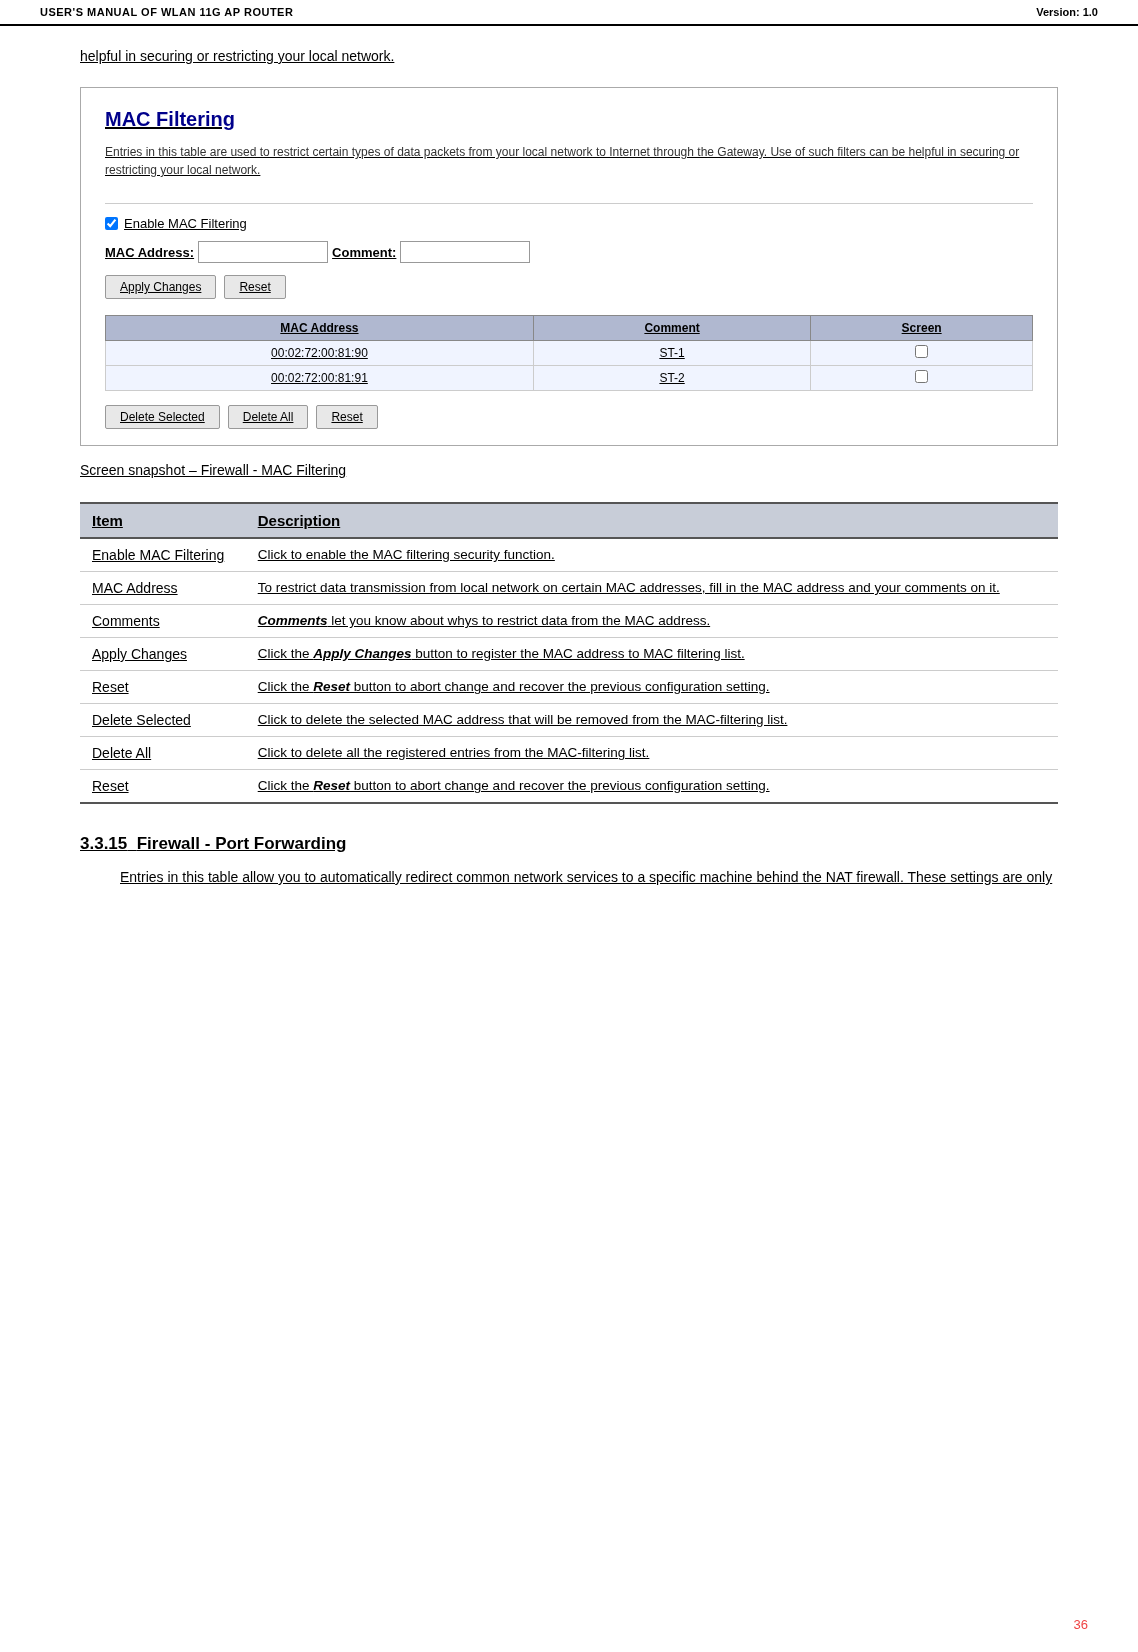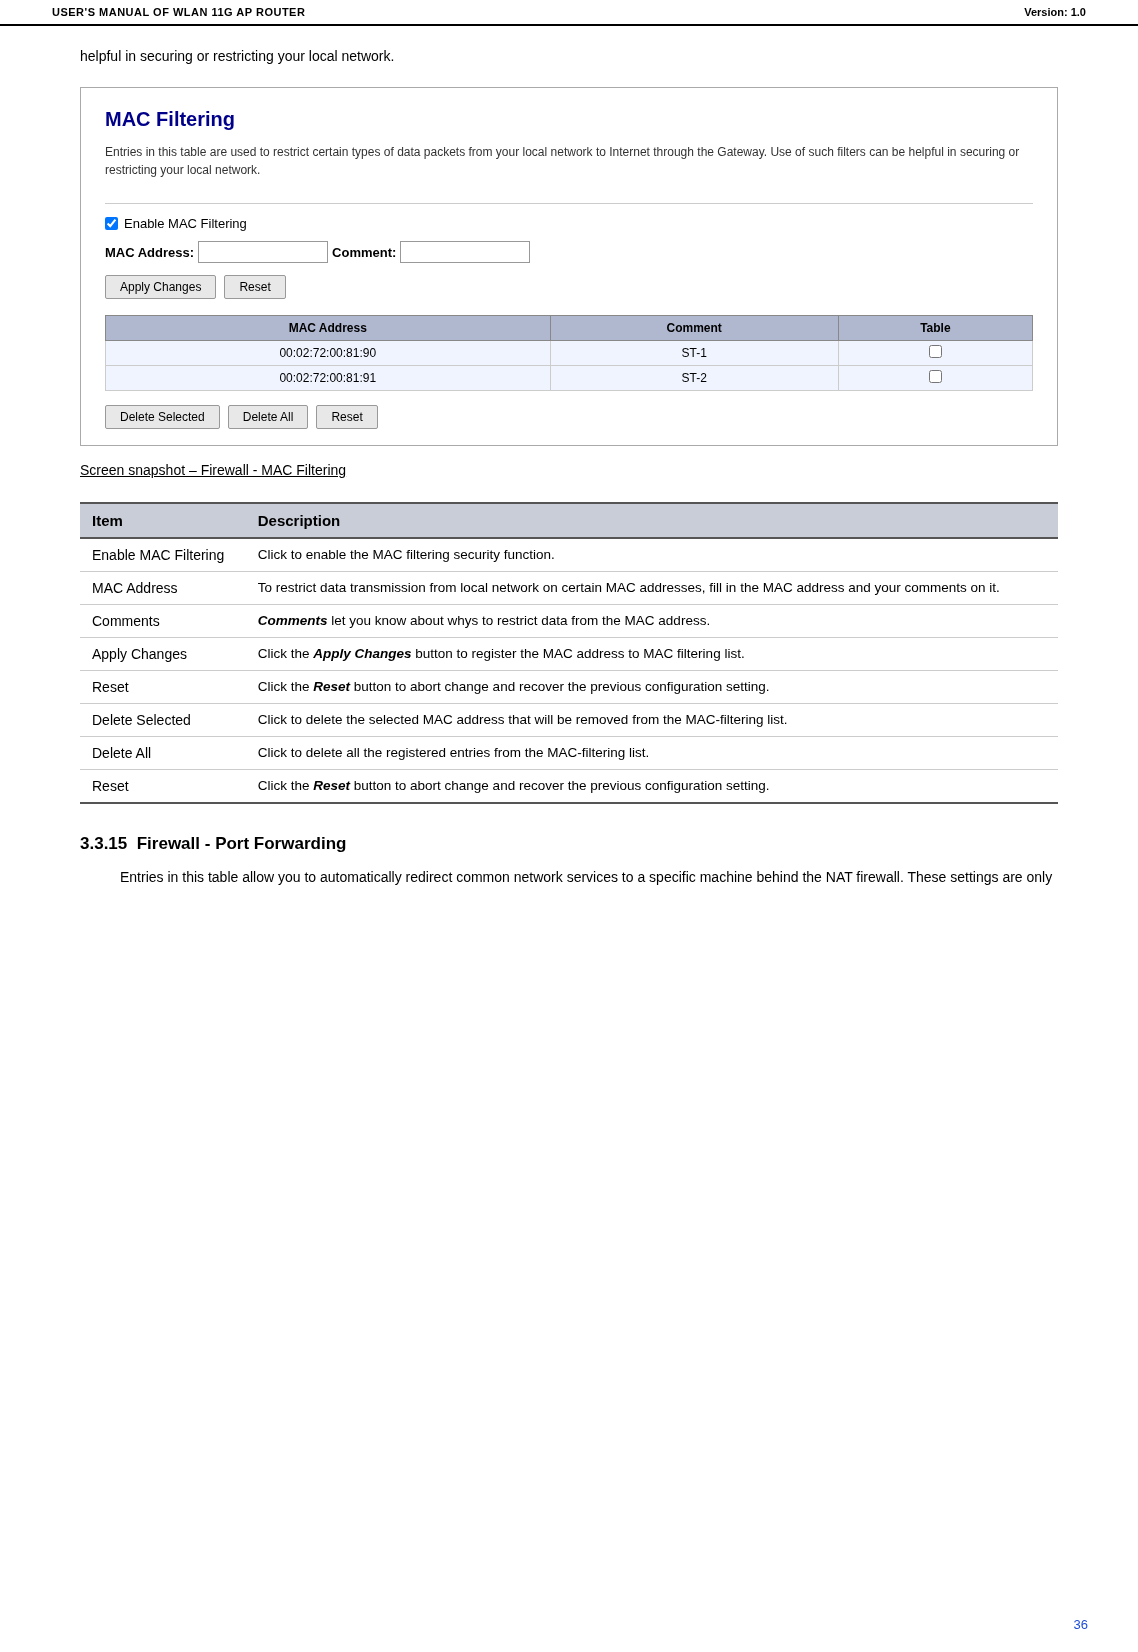--- a/index.html
+++ b/index.html
@@ -12,36 +12,37 @@
       min-height: 1652px;
       position: relative;
     }
 
     
     .header-bar {
       display: flex;
       justify-content: space-between;
       align-items: center;
       border-bottom: 2px solid #000;
-      padding: 6px 52px;
+      padding: 6px 40px;
       background: #fff;
     }
     .header-left {
       font-size: 11px;
       font-weight: bold;
       letter-spacing: 0.5px;
     }
     .header-right {
       font-size: 11px;
       font-weight: bold;
     }
 
     
     .main-content {
       padding: 20px 80px 40px 80px;
+      text-decoration: underline;
     }
 
     
     .intro-para {
       font-size: 14px;
       margin-bottom: 20px;
       line-height: 1.5;
     }
 
     
@@ -196,21 +197,21 @@
       margin-left: 40px;
       margin-bottom: 19px;
     }
 
     
     .footer {
       position: absolute;
       bottom: 20px;
       right: 50px;
       font-size: 13px;
-      color: #1d4ed8;
+      color: #ef4444;
     }
   </style>
 </head>
 <body>
 
 <div class="header-bar">
   <span class="header-left">USER'S MANUAL OF WLAN 11G AP ROUTER</span>
   <span class="header-right">Version: 1.0</span>
 </div>
 
@@ -238,21 +239,21 @@
       <button class="btn">Apply Changes</button>
       <button class="btn">Reset</button>
     </div>
 
 
     <table class="filter-table">
       <thead>
         <tr>
           <th>MAC Address</th>
           <th>Comment</th>
-          <th>Table</th>
+          <th>Screen</th>
         </tr>
       </thead>
       <tbody id="filter-table-body">
       <tr>
             <td>00:02:72:00:81:90</td>
             <td>ST-1</td>
             <td><input type="checkbox" style=""></td>
           </tr>
           <tr>
             <td>00:02:72:00:81:91</td>

